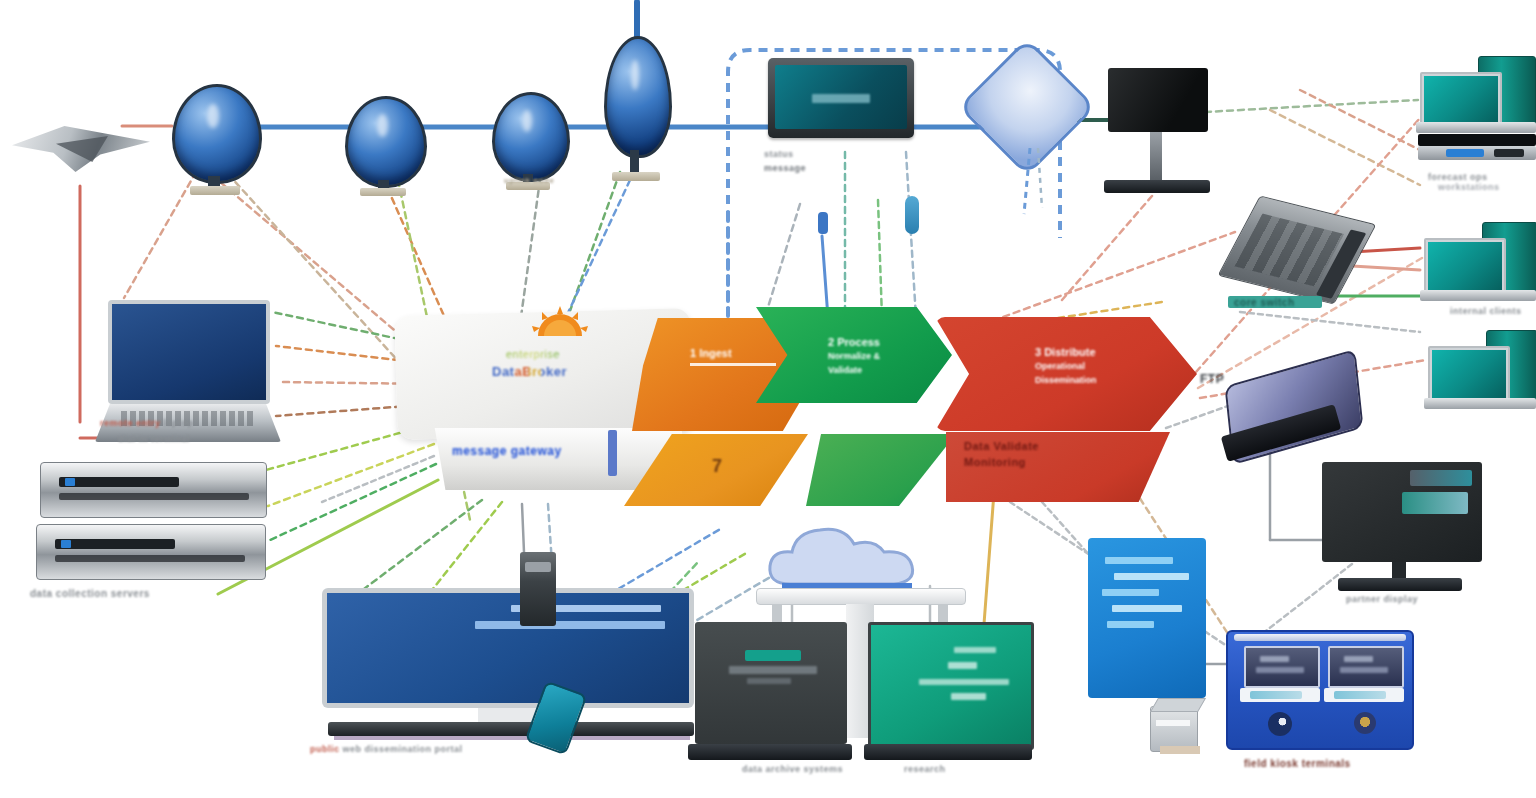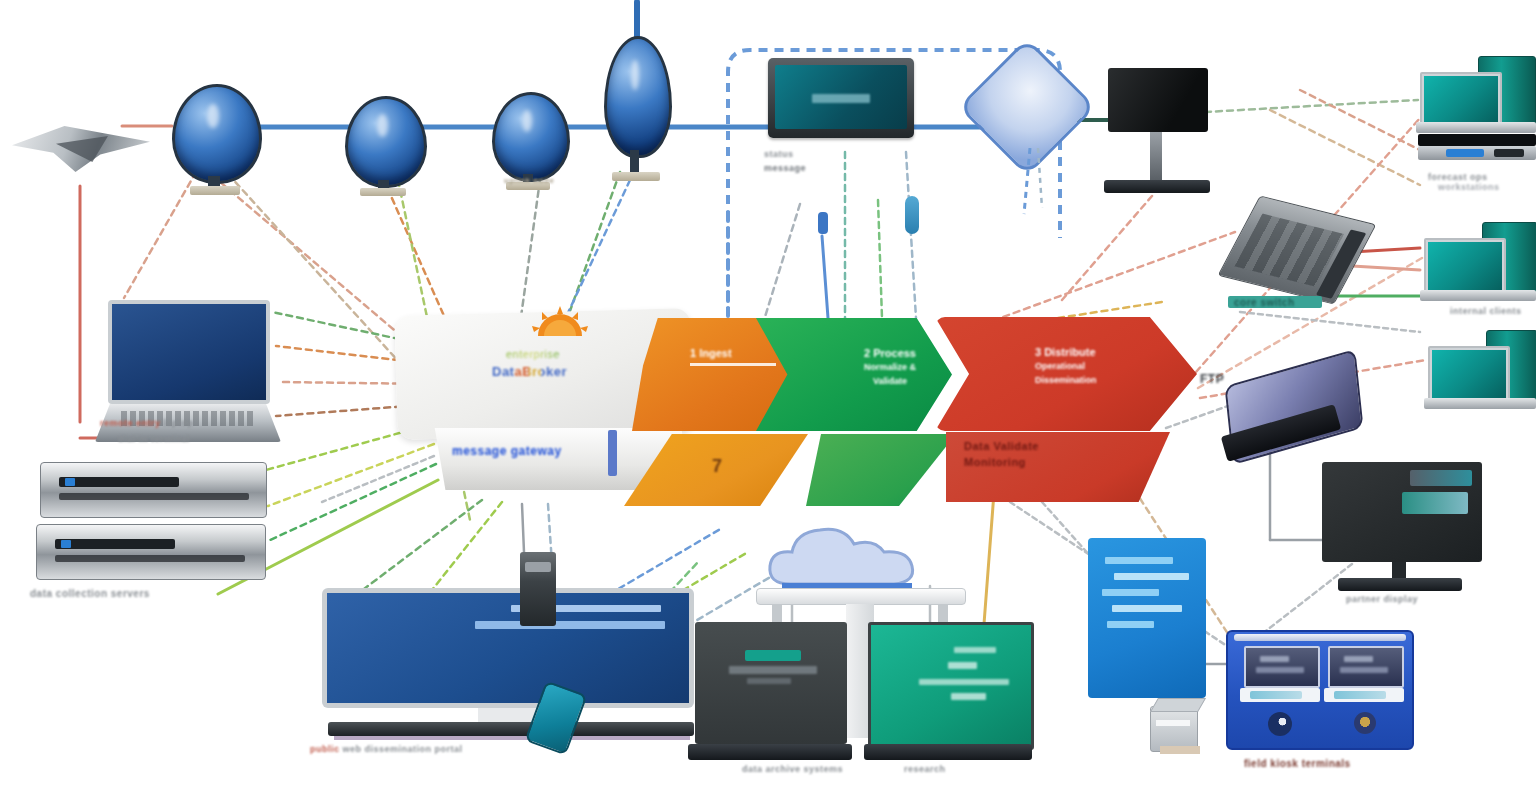--- a/index.html
+++ b/index.html
@@ -254,23 +254,23 @@
               background:linear-gradient(90deg,#3c64c4 0 30%,#d45a2a 30% 50%,#d4a42a 50% 65%,#3c64c4 65% 100%);
               -webkit-background-clip:text;background-clip:text;color:transparent;">DataBroker</div>
   <div class="cap capDark" style="left:452px;top:444px;font-size:12px;color:#1d4ed8;">message gateway</div>
 
   <div class="chev" style="left:632px;top:318px;width:184px;height:113px;
               background:linear-gradient(150deg,#ef9426 0%,#e2761b 60%,#d4690f 100%);
               clip-path:polygon(14% 0,82% 0,100% 50%,82% 100%,0 100%,6% 42%);">
     <div class="chevTxt">1 Ingest</div>
     <div class="underline"></div>
   </div>
-  <div class="chev" style="left:756px;top:318px;width:196px;height:113px;padding-left:72px;
+  <div class="chev" style="left:756px;top:307px;width:196px;height:96px;padding-left:72px;
               background:linear-gradient(150deg,#2ab257 0%,#129c4c 60%,#0a8a44 100%);
-              clip-path:polygon(0 0,82% 0,100% 50%,82% 100%,0 100%,16% 50%);text-align:center;">
+              clip-path:polygon(0 0,82% 0,100% 50%,82% 100%,0 100%,16% 50%);">
     <div class="chevTxt">2 Process</div>
     <div class="chevTxt" style="font-size:9px">Normalize &amp;</div>
     <div class="chevTxt" style="font-size:9px">Validate</div>
   </div>
   <div class="chev" style="left:935px;top:317px;width:262px;height:114px;padding-left:100px;
               background:linear-gradient(150deg,#d4452f 0%,#cd3a28 60%,#b52f1e 100%);
               clip-path:polygon(0 0,82% 0,100% 50%,82% 100%,0 100%,13% 50%);border-radius:10px;">
     <div class="chevTxt">3 Distribute</div>
     <div class="chevTxt" style="font-size:9px">Operational</div>
     <div class="chevTxt" style="font-size:9px">Dissemination</div>

